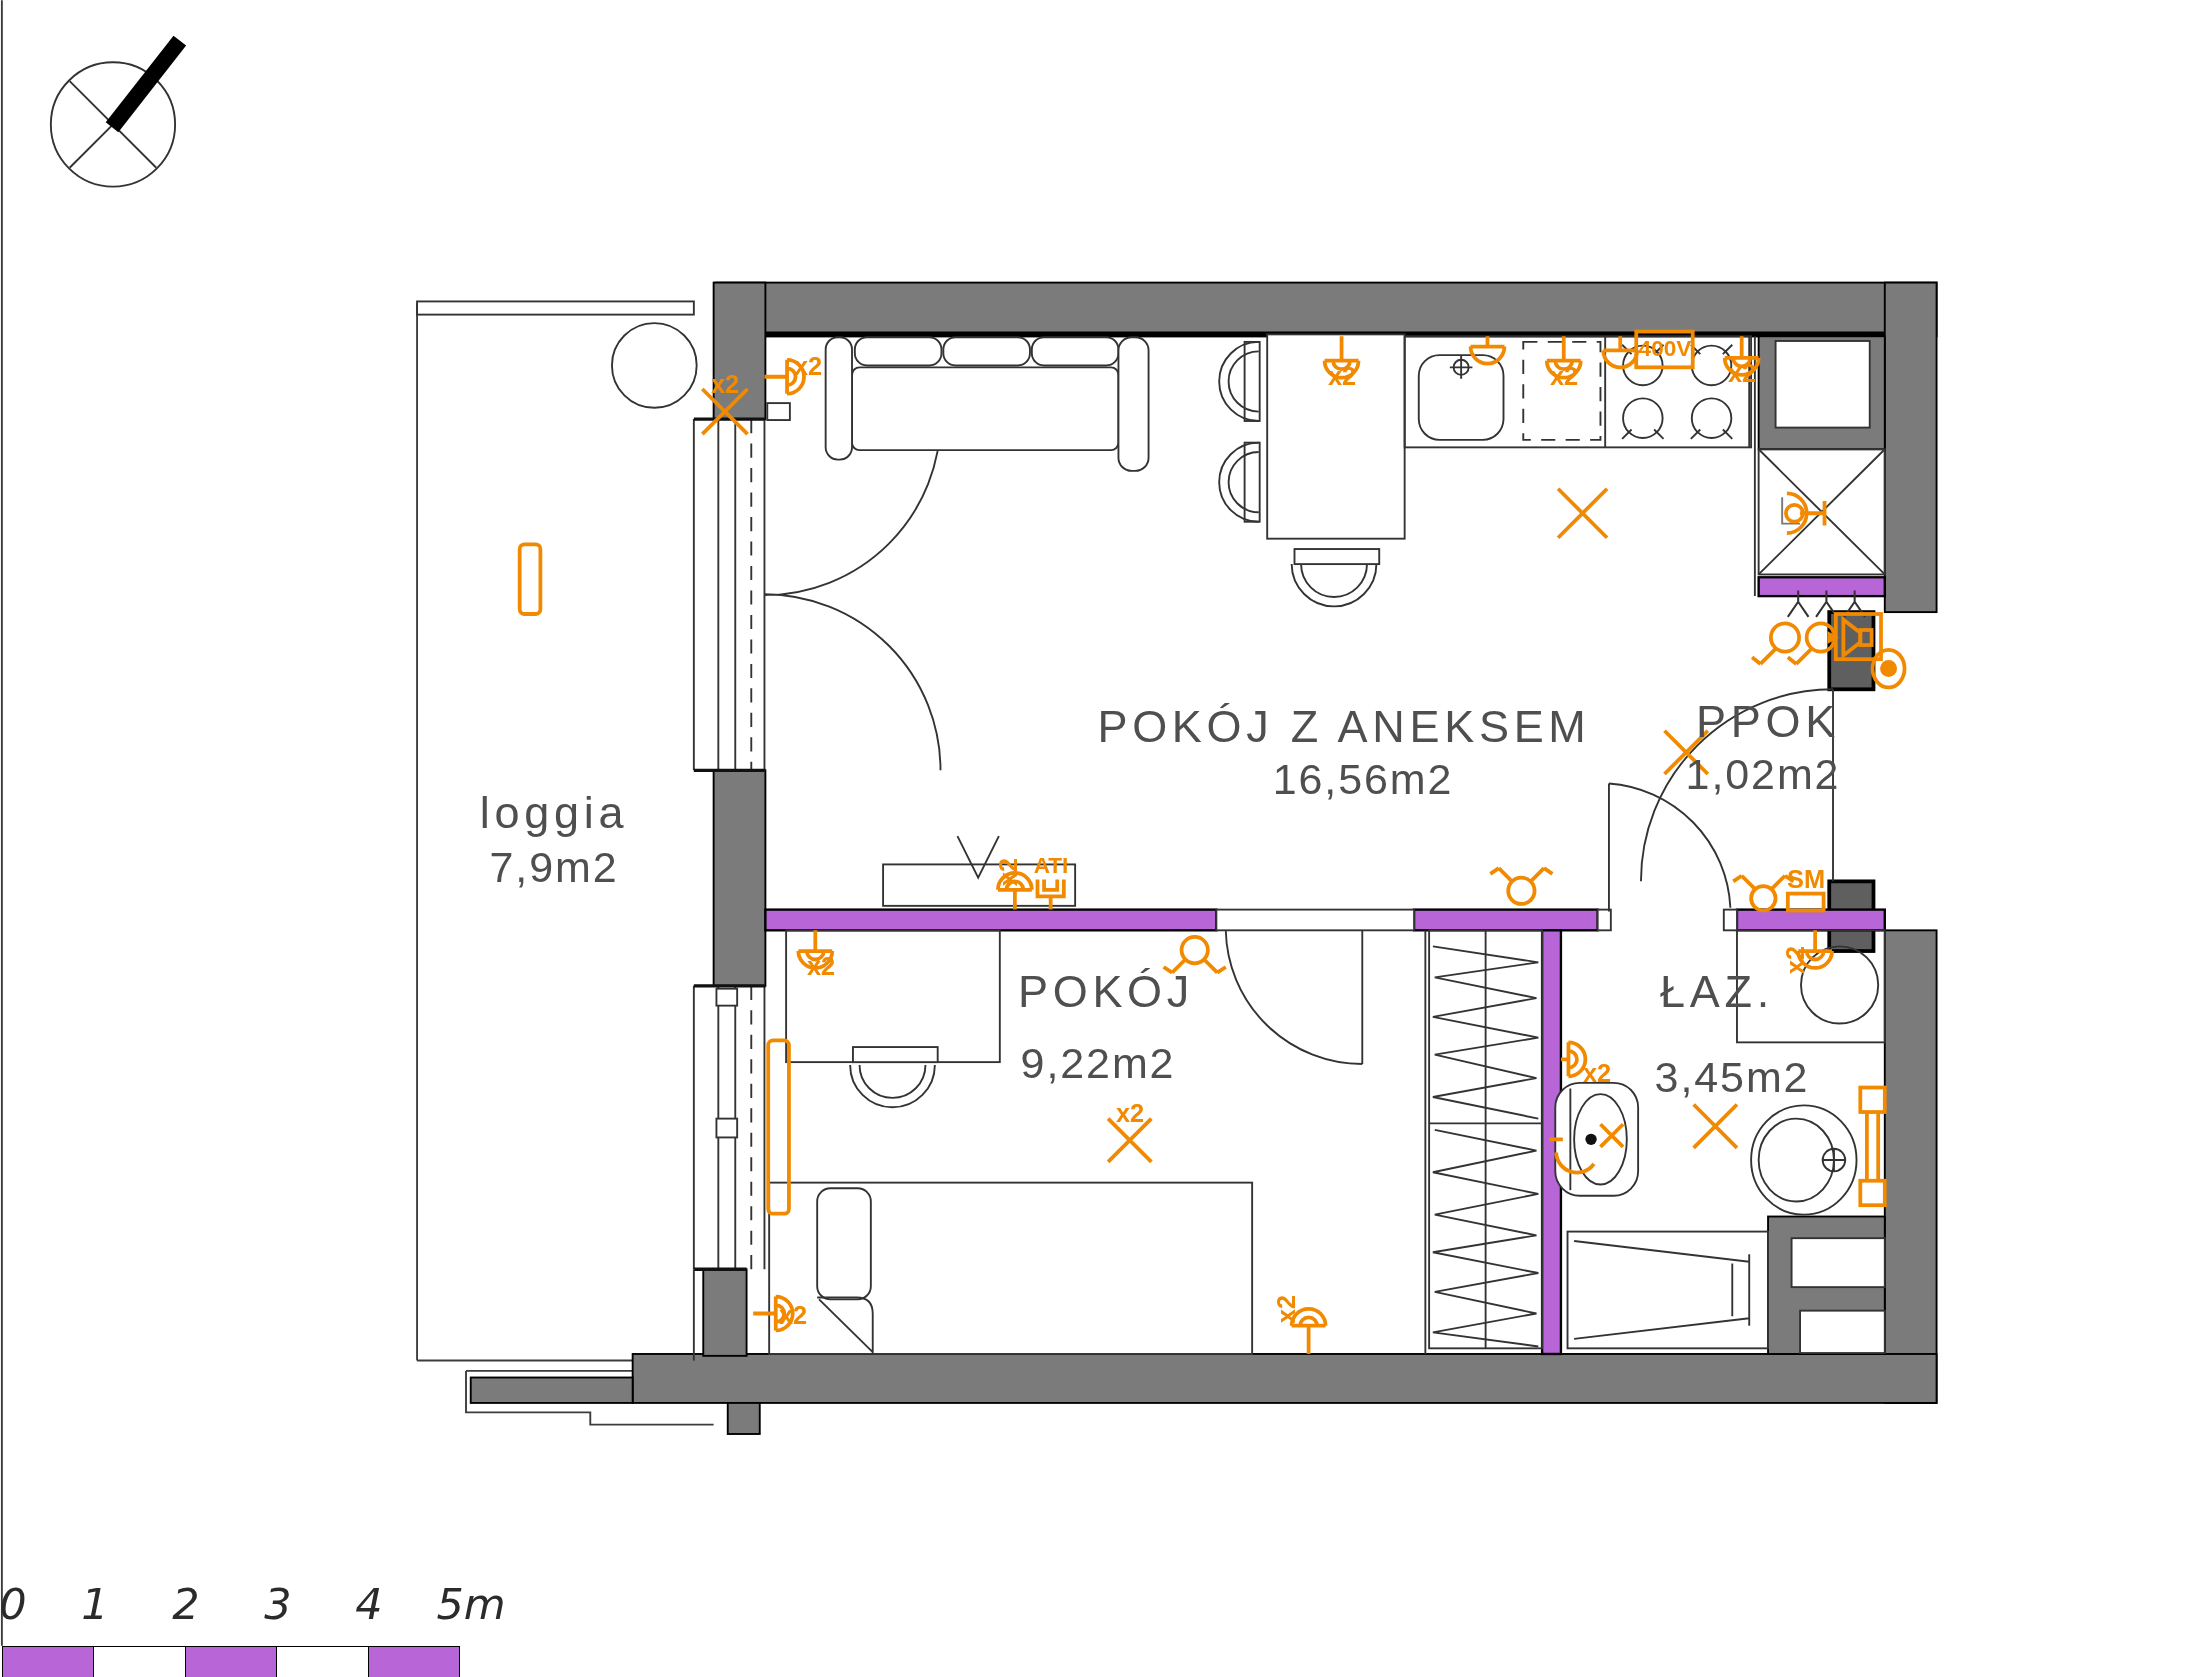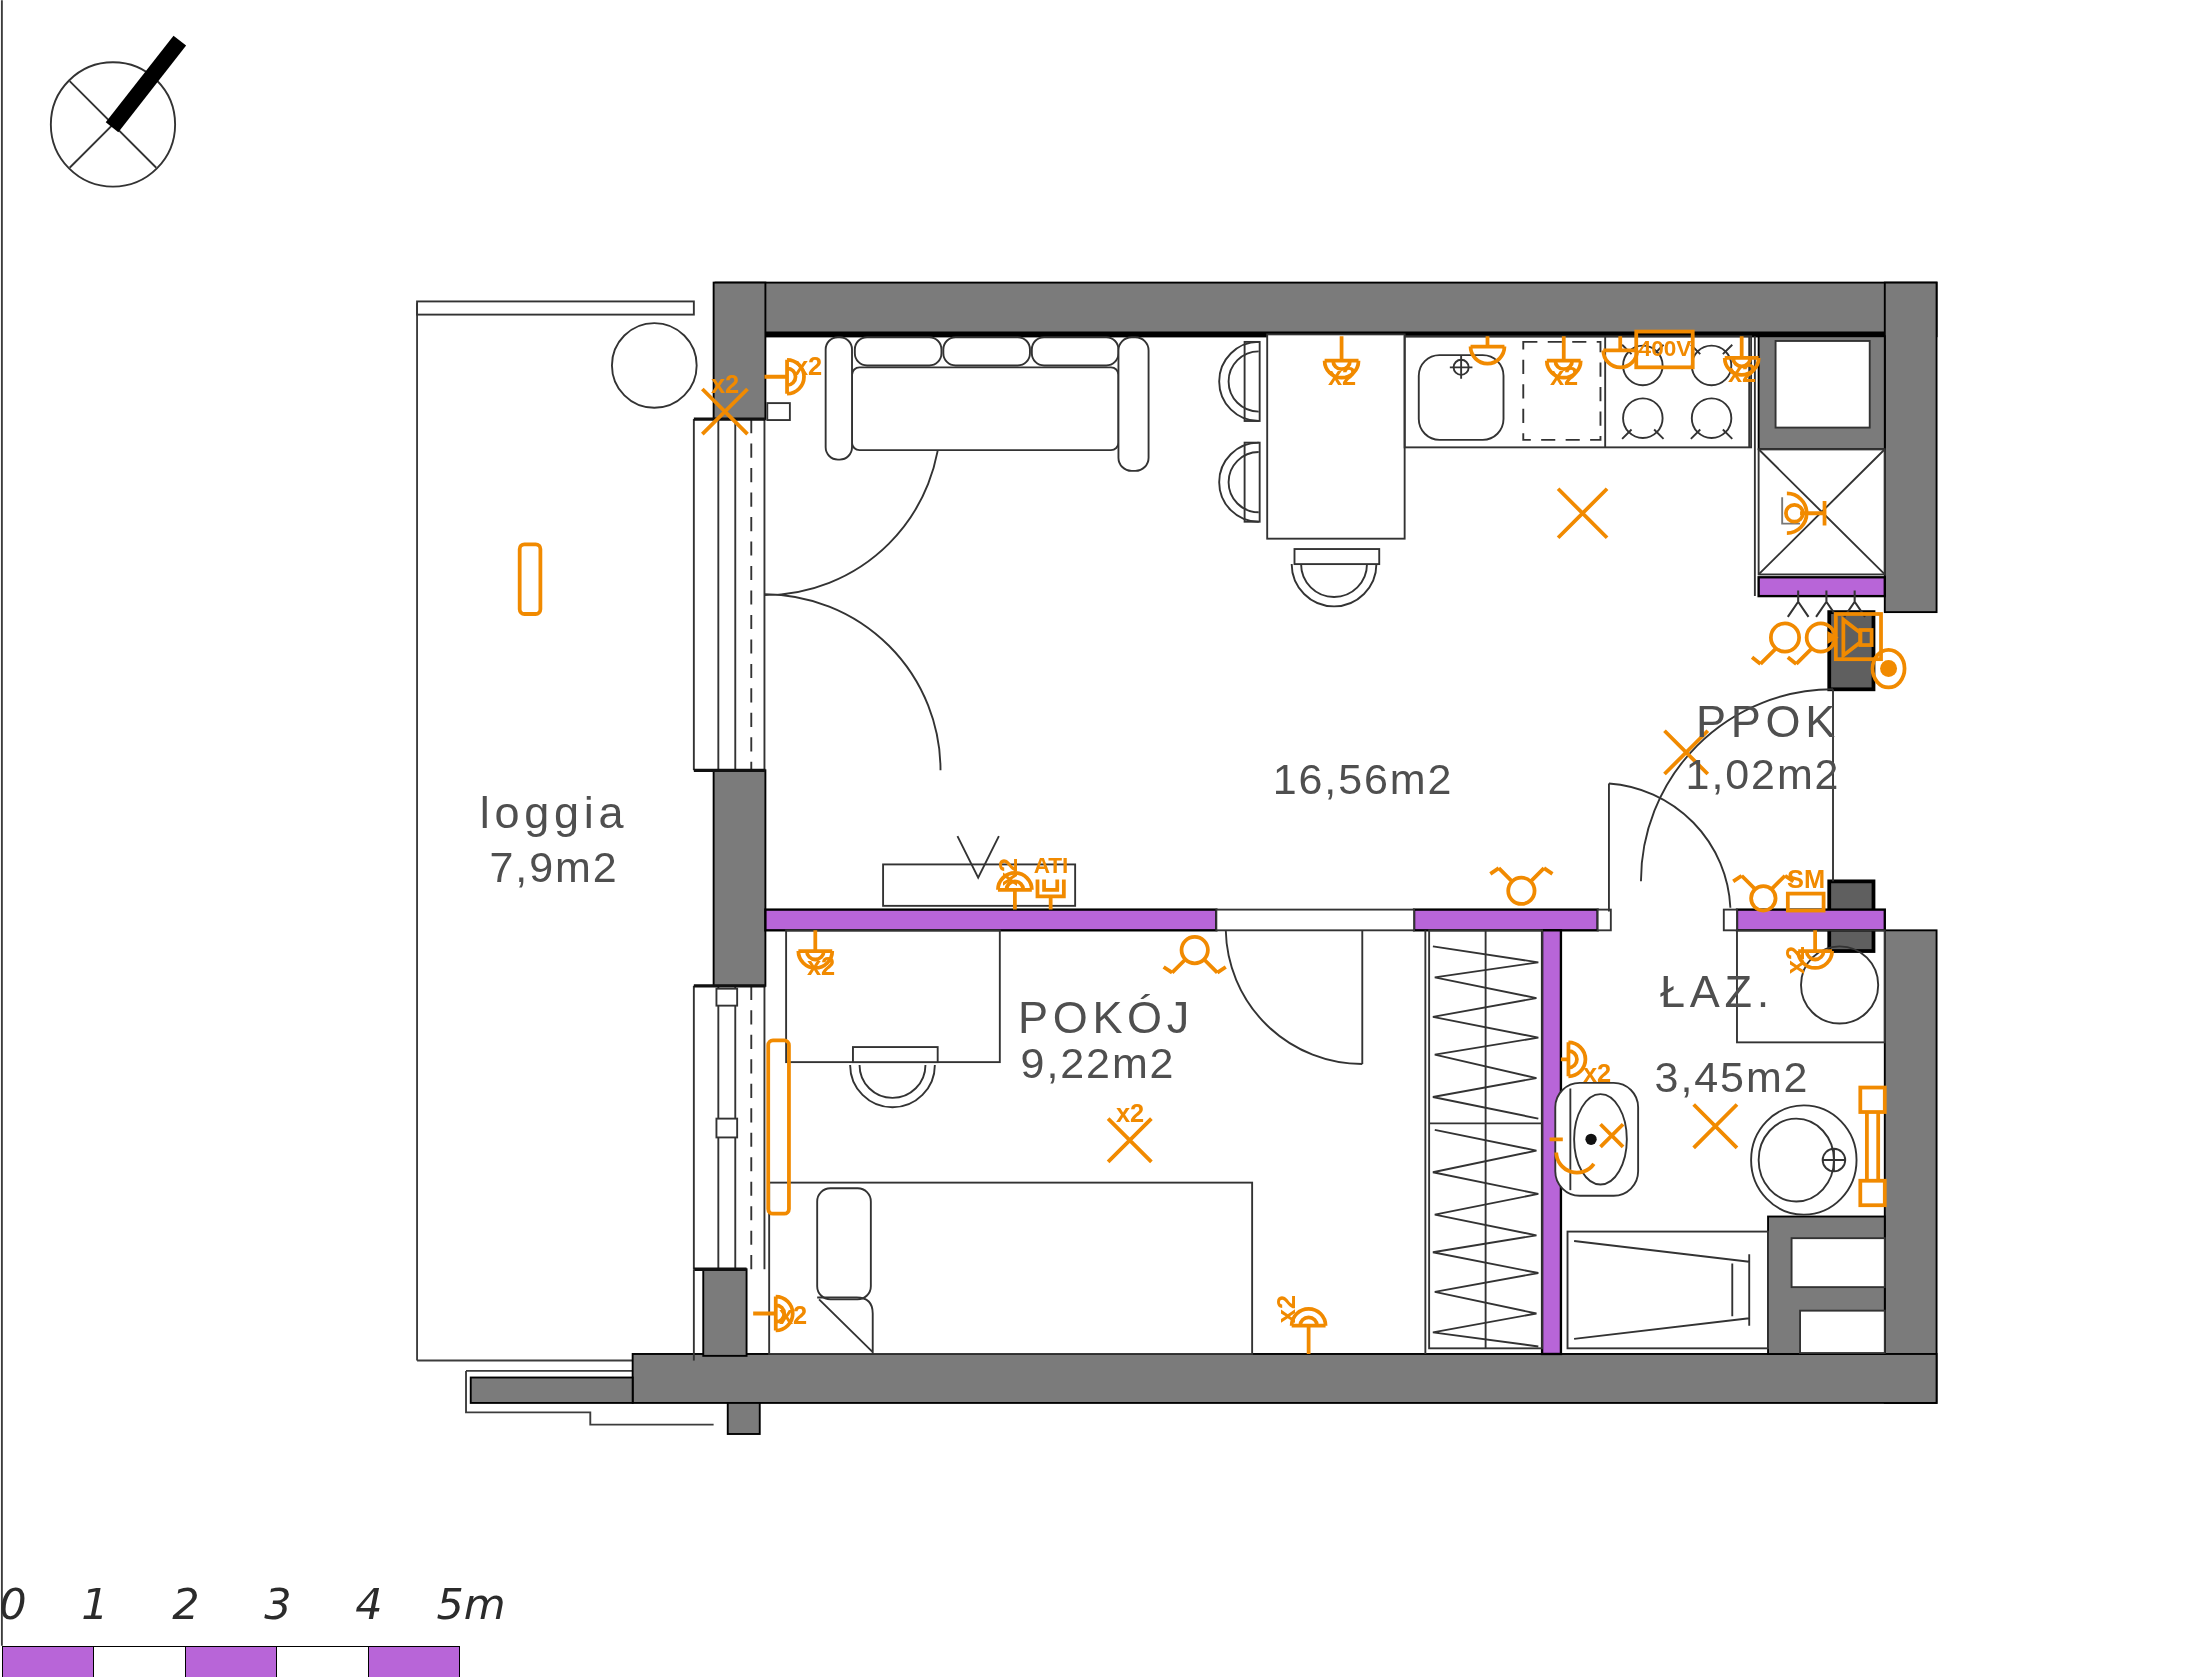--- a/index.html
+++ b/index.html
@@ -271,24 +271,25 @@
       <path class="og" stroke-width="3" d="M1983 1181 V1254 M1995 1181 V1254"></path>
     </g>
 
     <rect class="og" x="1738" y="352" width="60" height="38" stroke-width="3"></rect>
     <rect class="og" x="1899" y="949" width="38" height="18" stroke-width="3"></rect>
   </g>
 </svg>
 
   <div class="t rn" style="left:554px;top:813px;">loggia</div>
   <div class="t ra" style="left:554px;top:867px;">7,9m2</div>
+  <div class="t rn" style="left:1344px;top:727px;">POKÓJ Z ANEKSEM</div>
   <div class="t ra" style="left:1338px;top:779px;margin-left:25px;">16,56m2</div>
   <div class="t rn" style="left:1768px;top:722px;">PPOK</div>
   <div class="t ra" style="left:1763px;top:774px;">1,02m2</div>
-  <div class="t rn" style="left:1106px;top:1018px;">POKÓJ</div>
+  <div class="t rn" style="left:1106px;top:992px;">POKÓJ</div>
   <div class="t ra" style="left:1098px;top:1063px;">9,22m2</div>
   <div class="t rn" style="left:1717px;top:992px;">ŁAZ.</div>
   <div class="t ra" style="left:1704px;top:1077px;margin-left:28px;">3,45m2</div>
 
   <div class="t ox" style="left:808px;top:366px;">x2</div>
   <div class="t ox" style="left:725px;top:384px;">x2</div>
   <div class="t ox" style="left:1342px;top:376px;">x2</div>
   <div class="t ox" style="left:1564px;top:376px;">x2</div>
   <div class="t ox" style="left:1742px;top:373px;">x2</div>
   <div class="t ox rot" style="left:1008px;top:872px;">x2</div>

